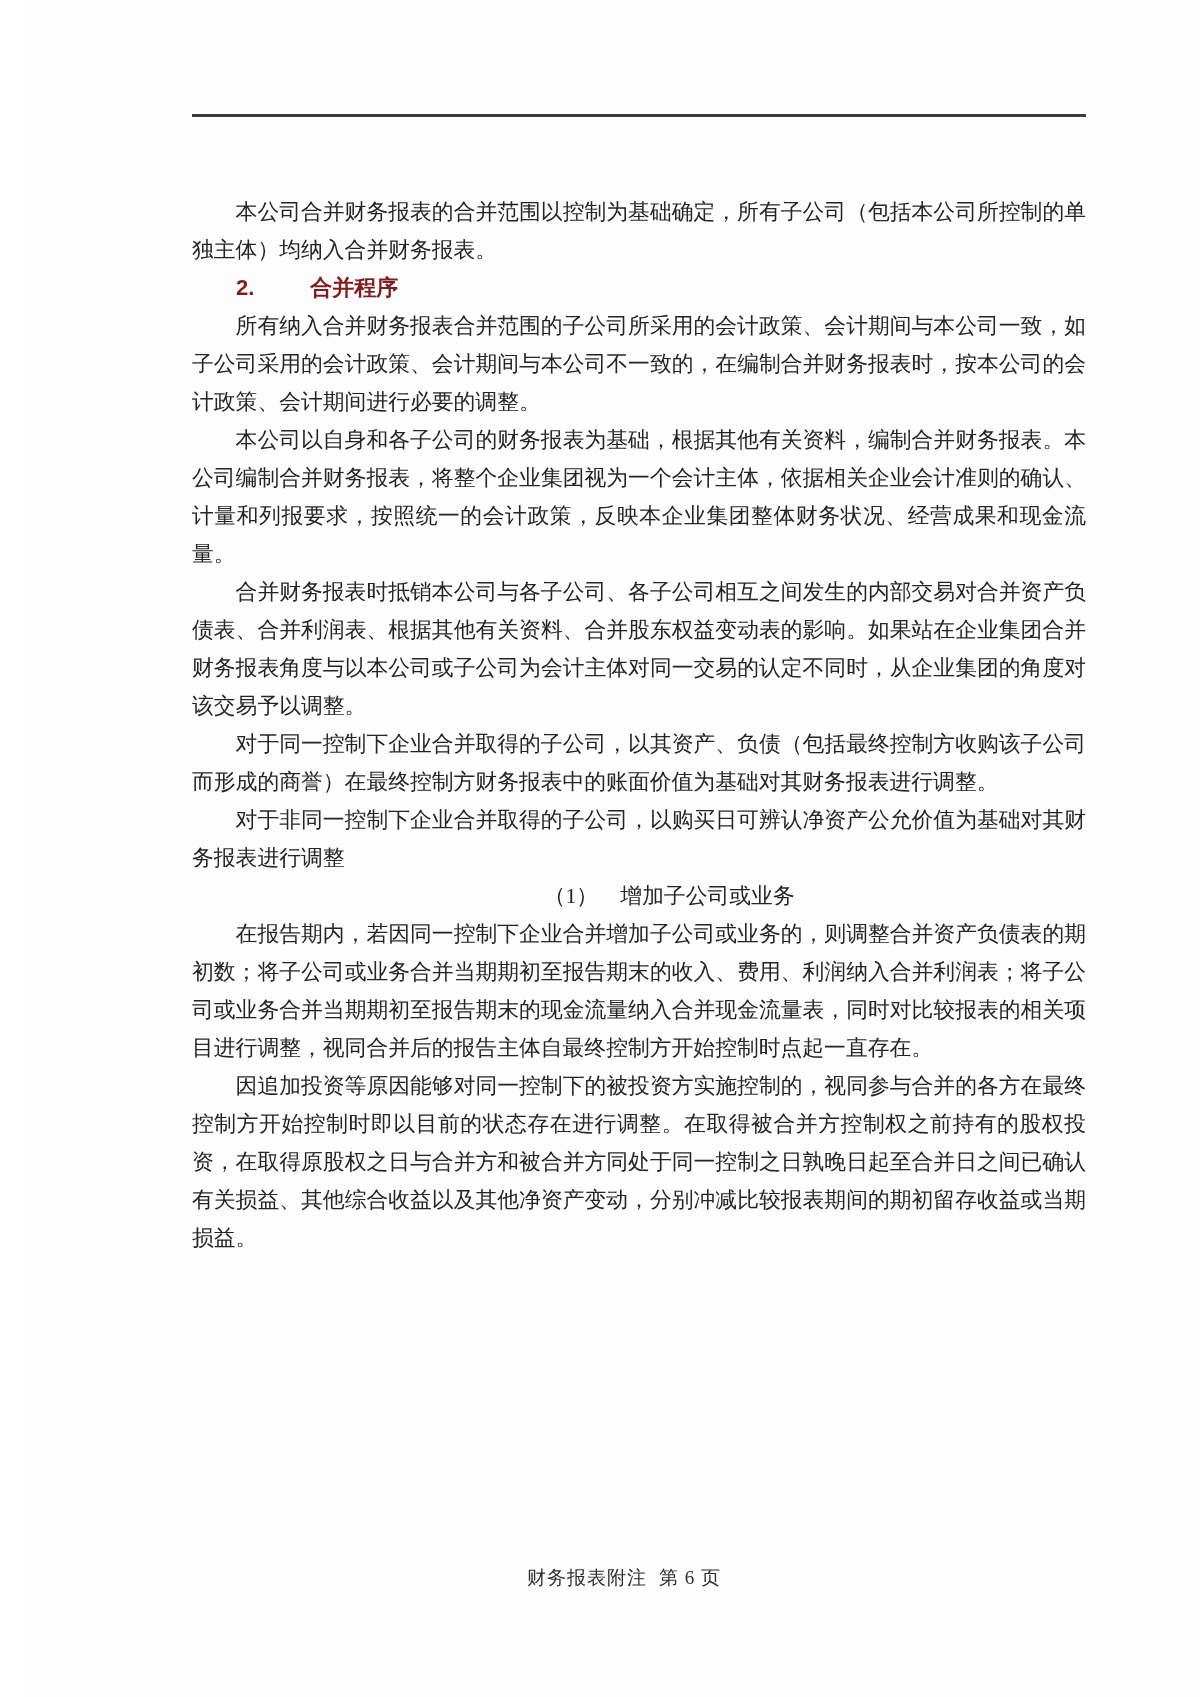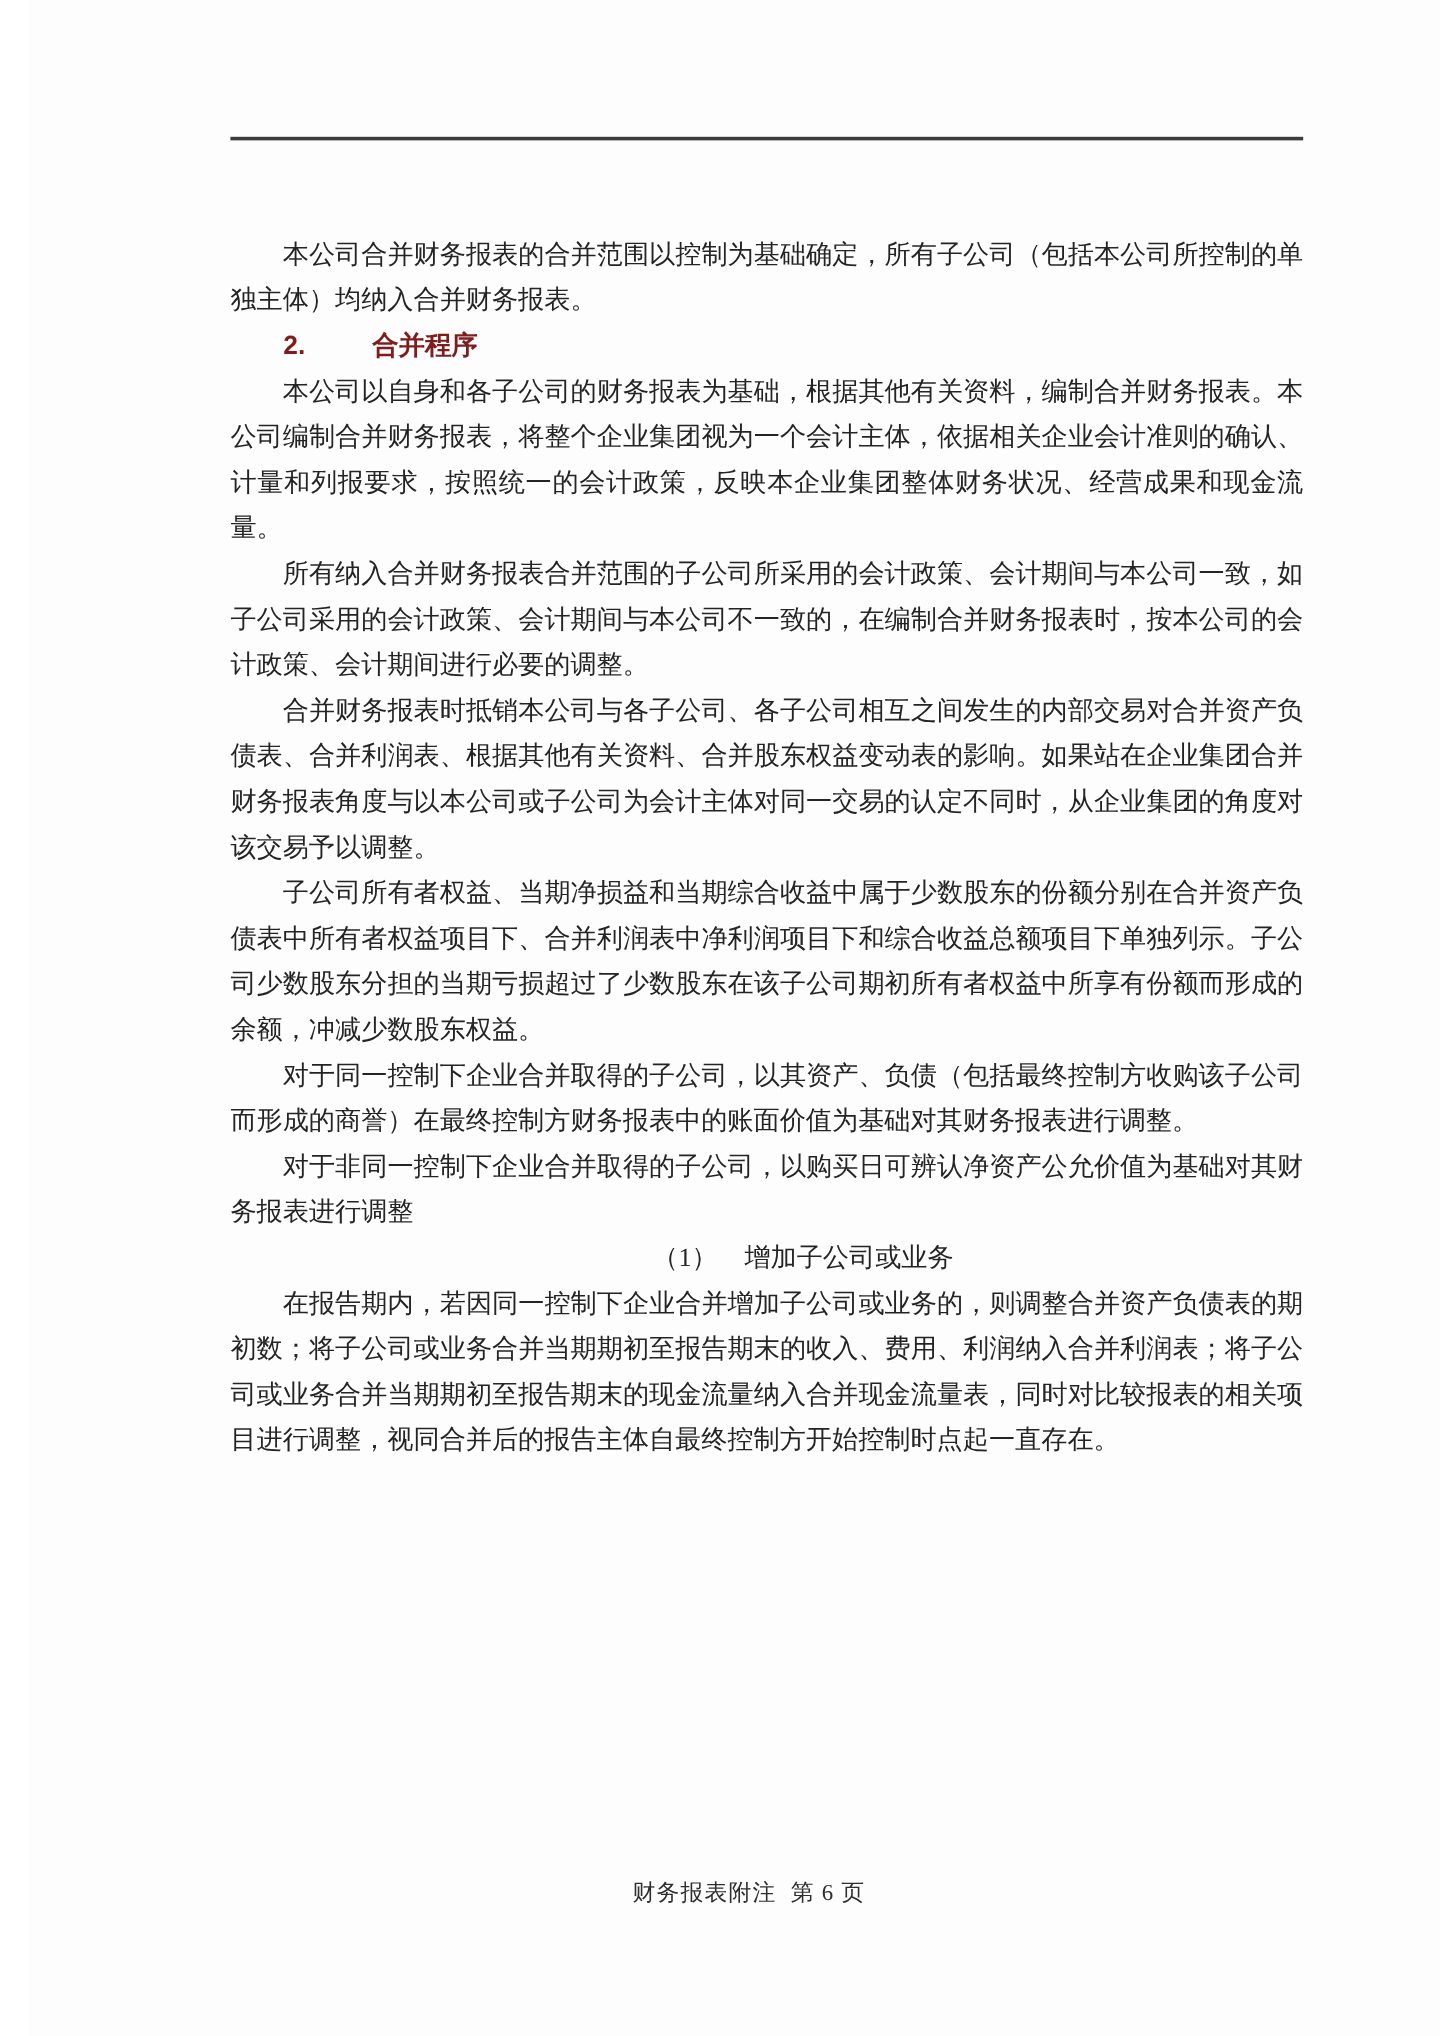--- a/index.html
+++ b/index.html
@@ -86,39 +86,39 @@
   <div class="header-rule"></div>
 
   <div class="doc-body">
     <p>本公司合并财务报表的合并范围以控制为基础确定，所有子公司（包括本公司所控制的单独主体）均纳入合并财务报表。</p>
 
     <h3 class="section-heading">
       <span class="h-num">2.</span>
       <span class="h-title">合并程序</span>
     </h3>
 
+    <p>所有纳入合并财务报表合并范围的子公司所采用的会计政策、会计期间与本公司一致，如子公司采用的会计政策、会计期间与本公司不一致的，在编制合并财务报表时，按本公司的会计政策、会计期间进行必要的调整。</p>
+
     <p>本公司以自身和各子公司的财务报表为基础，根据其他有关资料，编制合并财务报表。本公司编制合并财务报表，将整个企业集团视为一个会计主体，依据相关企业会计准则的确认、计量和列报要求，按照统一的会计政策，反映本企业集团整体财务状况、经营成果和现金流量。</p>
-
-    <p>所有纳入合并财务报表合并范围的子公司所采用的会计政策、会计期间与本公司一致，如子公司采用的会计政策、会计期间与本公司不一致的，在编制合并财务报表时，按本公司的会计政策、会计期间进行必要的调整。</p>
 
     <p>合并财务报表时抵销本公司与各子公司、各子公司相互之间发生的内部交易对合并资产负债表、合并利润表、根据其他有关资料、合并股东权益变动表的影响。如果站在企业集团合并财务报表角度与以本公司或子公司为会计主体对同一交易的认定不同时，从企业集团的角度对该交易予以调整。</p>
 
-    <p>子公司所有者权益、当期净损益和当期综合收益中属于少数股东的份额分别在合并资产负债表中所有者权益项目下、合并利润表中净利润项目下和综合收益总额项目下单独列示。子公司少数股东分担的当期亏损超过了少数股东在该子公司期初所有者权益中所享有份额而形成的余额，冲减少数股东权益。</p>
 
     <p>对于同一控制下企业合并取得的子公司，以其资产、负债（包括最终控制方收购该子公司而形成的商誉）在最终控制方财务报表中的账面价值为基础对其财务报表进行调整。</p>
 
     <p>对于非同一控制下企业合并取得的子公司，以购买日可辨认净资产公允价值为基础对其财务报表进行调整</p>
 
     <div class="sub-heading">
       <span class="h-num">（1）</span>
       <span class="h-title">增加子公司或业务</span>
     </div>
 
     <p>在报告期内，若因同一控制下企业合并增加子公司或业务的，则调整合并资产负债表的期初数；将子公司或业务合并当期期初至报告期末的收入、费用、利润纳入合并利润表；将子公司或业务合并当期期初至报告期末的现金流量纳入合并现金流量表，同时对比较报表的相关项目进行调整，视同合并后的报告主体自最终控制方开始控制时点起一直存在。</p>
 
+    <p>因追加投资等原因能够对同一控制下的被投资方实施控制的，视同参与合并的各方在最终控制方开始控制时即以目前的状态存在进行调整。在取得被合并方控制权之前持有的股权投资，在取得原股权之日与合并方和被合并方同处于同一控制之日孰晚日起至合并日之间已确认有关损益、其他综合收益以及其他净资产变动，分别冲减比较报表期间的期初留存收益或当期损益。</p>
 
   </div>
 
   <div class="page-footer">
     <span class="footer-label">财务报表附注</span><span class="footer-page">第 6 页</span>
   </div>
 
 </div>
 
 </body></html>

